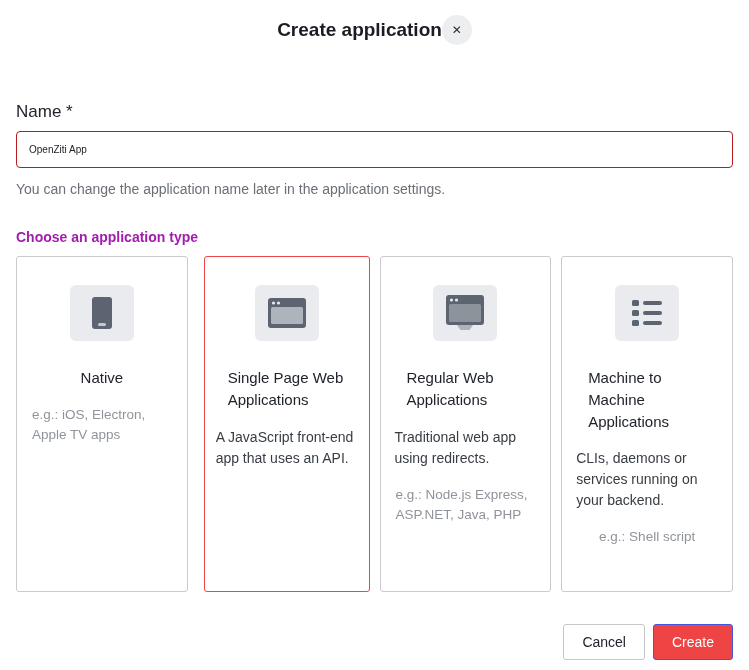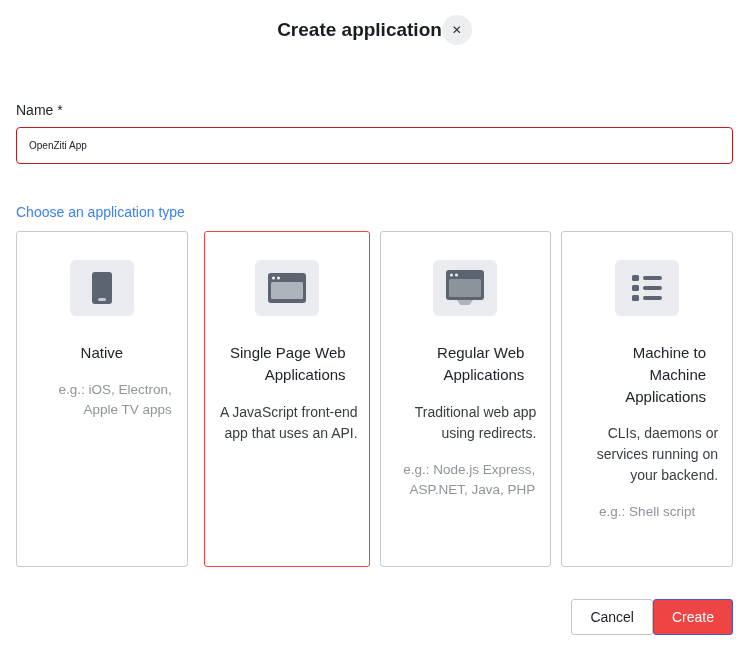--- a/index.html
+++ b/index.html
@@ -18,53 +18,53 @@
   }
   .page-title { font-size: 19px; font-weight: 700; color: #191c22; }
   .close-btn {
     width: 30px; height: 30px; border-radius: 50%;
     background: #eceef0; border: none; cursor: pointer;
     display: flex; align-items: center; justify-content: center;
     font-size: 12px; color: #2b2f36; margin-top: -4px;
     font-family: inherit;
   }
 
-  .field-label { display: block; margin-top: 57px; font-size: 14px; font-weight: 500; color: #20242b; }
+  .field-label { display: block; margin-top: 57px; font-size: 17px; font-weight: 500; color: #20242b; }
   .name-input {
     display: block; margin-top: 9px; width: 100%; height: 37px;
     border: 1px solid #b91c1c; border-radius: 4px;
     padding: 0 12px; font-size: 10px; font-family: inherit; color: #21242b;
     outline: none;
   }
   .help-text { margin-top: 13px; font-size: 14px; color: #6a6f76; }
 
-  .choose-label { margin-top: 40px; font-size: 14px; color: #3b82f6; }
+  .choose-label { margin-top: 32px; font-size: 14px; color: #a21caf; font-weight: bold; }
 
   .cards {
     margin-top: 11px;
     display: grid; grid-template-columns: repeat(4, 1fr); gap: 10px;
   }
   .card {
     border: 1px solid #c9cbce; border-radius: 3px; background: #fff;
     min-height: 336px; padding: 28px 10px 18px;
-    display: flex; flex-direction: column; align-items: center; text-align: right;
+    display: flex; flex-direction: column; align-items: center; text-align: left;
     cursor: pointer;
   }
   .card.selected { border: 1px solid #ef4444; margin-left: 6px; }
 
   .icon-box {
     width: 64px; height: 56px; border-radius: 6px; background: #e9ebee;
     display: flex; align-items: center; justify-content: center;
     margin-bottom: 26px; flex: none;
   }
   .card-title { font-size: 15px; font-weight: 500; color: #20242b; line-height: 1.45; max-width: 118px; margin-bottom: 16px; }
   .card-desc  { font-size: 14px;   color: #383d44; line-height: 1.5;  max-width: 142px; margin-bottom: 16px; }
   .card-eg    { font-size: 13.5px; color: #8f949b; line-height: 1.5;  max-width: 140px; }
 
-  .footer { display: flex; justify-content: flex-end; gap: 0; margin-top: 32px; }
+  .footer { display: flex; justify-content: flex-end; gap: 8px; margin-top: 32px; }
   .btn {
     height: 36px; border-radius: 3px; padding: 0 18px;
     font-size: 14px; font-weight: 500; font-family: inherit; cursor: pointer;
   }
   .btn-cancel { background: #ffffff; border: 1px solid #c5c7cb; color: #21242b; }
   .btn-create { background: #ef4444; border: 1px solid #4356e2; color: #ffffff; }
 </style>
 </head>
 <body>
 
@@ -72,20 +72,21 @@
 
   <div class="modal-header">
     <h1 class="page-title">Create application</h1>
     <button class="close-btn">
       <span>✕</span>
     </button>
   </div>
 
   <label class="field-label">Name *</label>
   <input class="name-input" type="text" value="OpenZiti App" style="">
+  <div class="help-text">You can change the application name later in the application settings.</div>
 
   <div class="choose-label">Choose an application type</div>
 
   <div class="cards">
 
     <div class="card">
       <div class="icon-box">
         <svg width="26" height="36" viewBox="0 0 26 36">
           <rect x="3" y="2" width="20" height="32" rx="3" fill="#5b6470"></rect>
           <rect x="9" y="28" width="8" height="3" rx="1.5" fill="#c6cad0"></rect>

